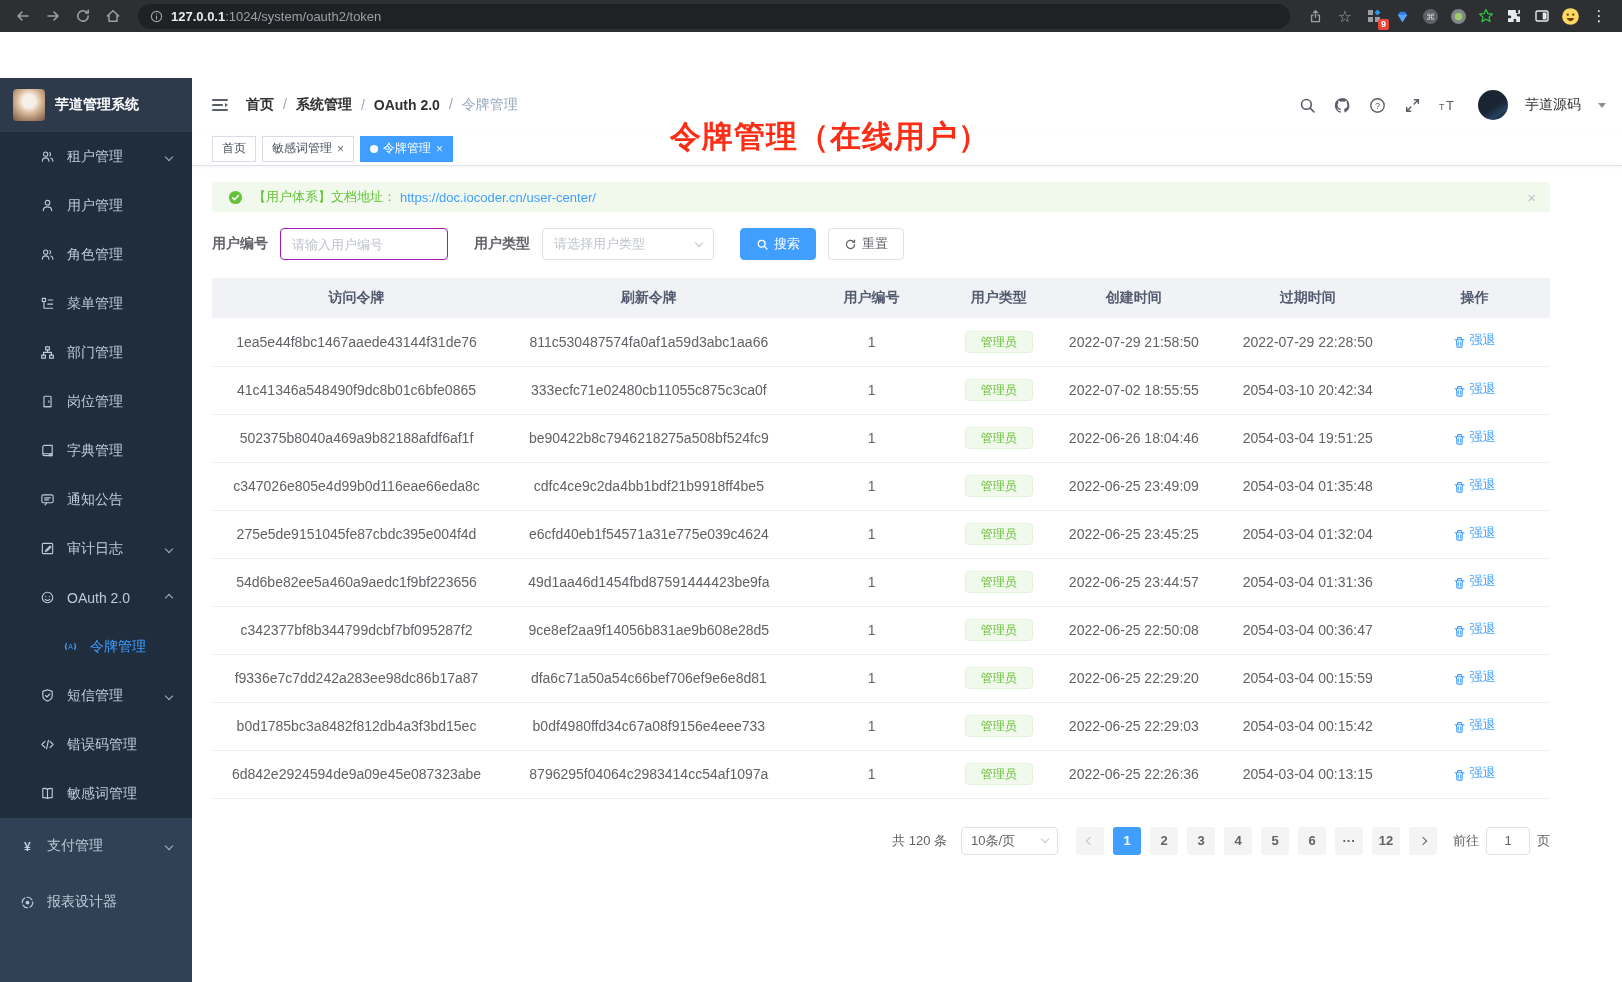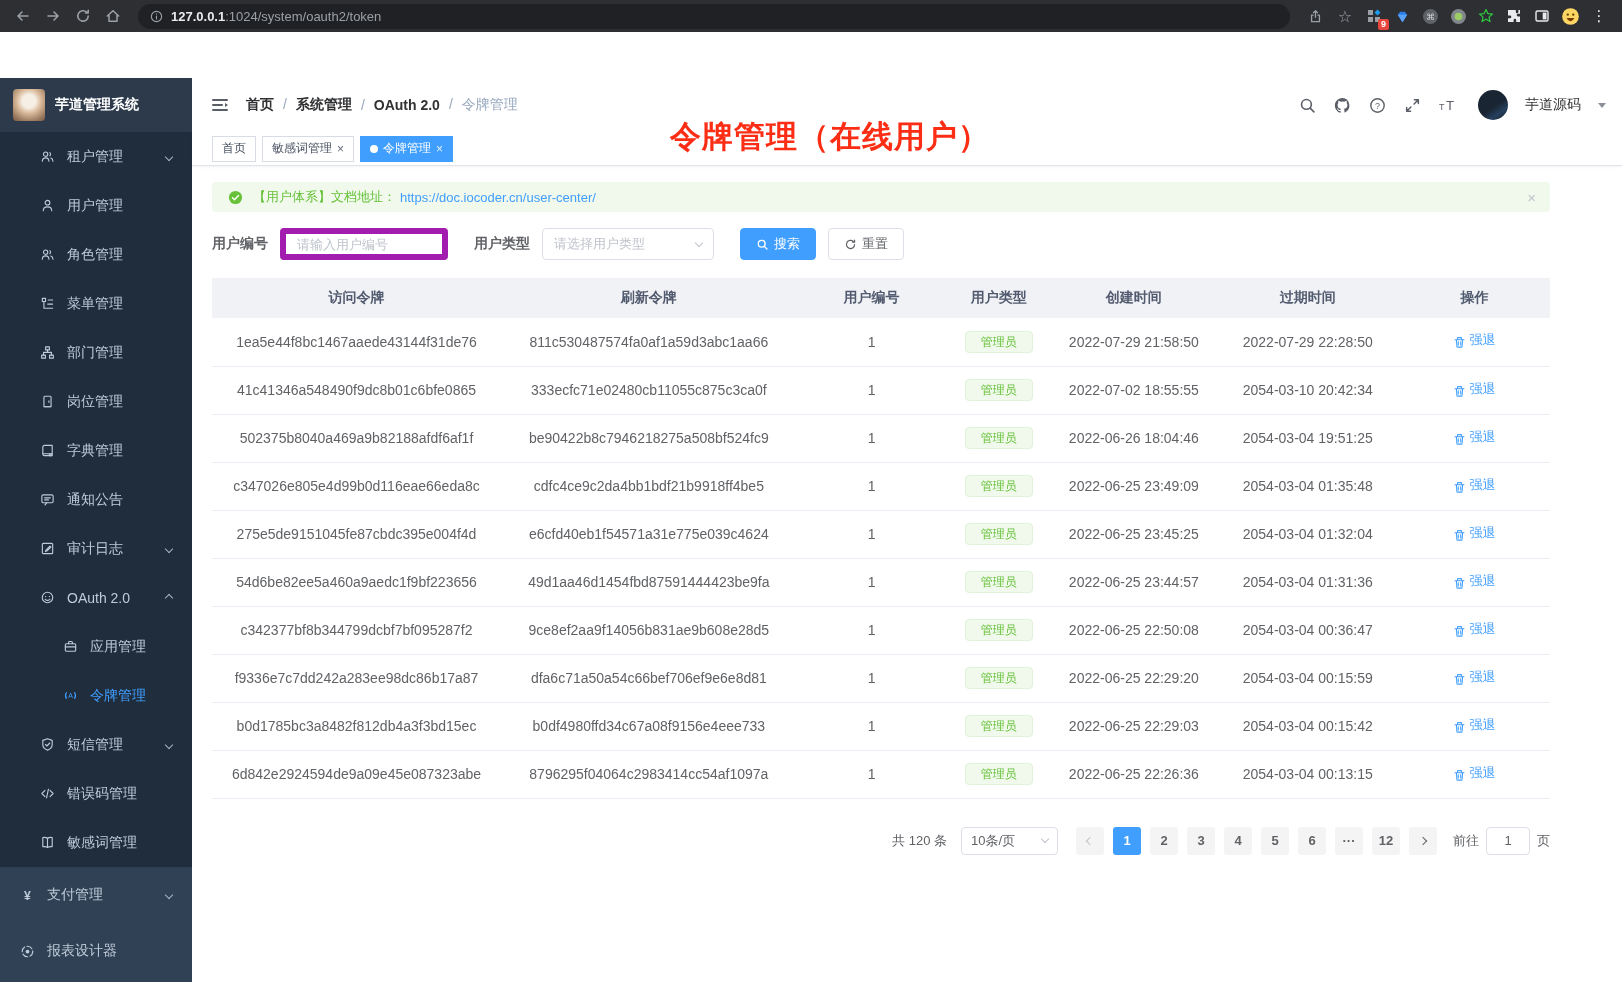--- a/index.html
+++ b/index.html
@@ -64,21 +64,21 @@
 
   
   .content { flex:1; padding:16px 72px 0 20px; position:relative; }
   .alert { background:#f0f9eb; border-radius:4px; height:30px; display:flex; align-items:center; padding:0 16px; font-size:13px; color:#67c23a; position:relative; margin-bottom:16px; }
   .alert-ico { width:15px; height:15px; margin-right:10px; flex:0 0 auto; }
   .alert-link { color:#409eff; text-decoration:none; margin-left:4px; cursor:pointer; }
   .alert-close { position:absolute; right:14px; color:#c0c4cc; font-size:15px; cursor:pointer; }
 
   .filters { display:flex; align-items:center; margin-bottom:18px; }
   .f-label { font-size:14px; font-weight:700; color:#606266; margin-right:12px; }
-  .f-input { width:168px; height:32px; border:6px solid #a21caf; border-radius:4px; padding:0 11px; font-size:13px; color:#606266; outline:none; margin-right:26px; font-family:inherit; }
+  .f-input { width:168px; height:32px; border:1px solid #a21caf; border-radius:4px; padding:0 11px; font-size:13px; color:#606266; outline:none; margin-right:26px; font-family:inherit; }
   .f-input::placeholder { color:#bfc3cc; }
   .f-select { width:172px; height:32px; border:1px solid #dcdfe6; border-radius:4px; padding:0 11px; font-size:13px; color:#bfc3cc; display:flex; align-items:center; justify-content:space-between; margin-right:26px; cursor:pointer; }
   .sel-caret { color:#c0c4cc; margin-top:-3px; }
   .btn { height:32px; border-radius:4px; font-size:13px; display:inline-flex; align-items:center; gap:5px; padding:0 15px; cursor:pointer; border:1px solid #dcdfe6; background:#fff; color:#606266; font-family:Liberation Sans, sans-serif; }
   .btn.primary { background:#409eff; border-color:#409eff; color:#fff; margin-right:12px; }
 
   table.grid { width:100%; border-collapse:collapse; font-size:14px; color:#606266; table-layout:fixed; }
   .grid th { background:#f0f2f5; height:40px; font-weight:600; color:#515a6e; text-align:center; }
   .grid td { height:48px; text-align:center; border-bottom:1px solid #ebeef5; white-space:nowrap; overflow:hidden; }
   .badge { display:inline-block; padding:0 15px; height:22px; line-height:20px; background:#f0f9eb; border:1px solid #e1f3d8; color:#67c23a; border-radius:4px; font-size:12px; }
@@ -313,30 +313,20 @@
               <circle cx="8" cy="8" r="5.6"></circle>
               <circle cx="6" cy="7" r=".7" fill="currentColor" stroke="none"></circle>
               <circle cx="10" cy="7" r=".7" fill="currentColor" stroke="none"></circle>
               <path d="M5.6 9.9c.7.8 1.5 1.2 2.4 1.2s1.7-.4 2.4-1.2"></path>
             </svg>
           </span>
           <span class="mi-label">OAuth 2.0</span>
           <span class="chev mi-chev up"></span>
         </div>
 
-        <div class="menu-item lvl2">
-          <span class="mi-icon">
-            <svg viewBox="0 0 16 16" width="15" height="15" fill="none" stroke="currentColor" stroke-width="1.2" stroke-linecap="round" stroke-linejoin="round">
-              <rect x="2.5" y="5" width="11" height="8" rx="1"></rect>
-              <path d="M6 5V3.6a1 1 0 0 1 1-1h2a1 1 0 0 1 1 1V5M2.5 8.4h11"></path>
-            </svg>
-          </span>
-          <span class="mi-label">应用管理</span>
-
-        </div>
 
         <div class="menu-item active lvl2">
           <span class="mi-icon">
             <svg viewBox="0 0 16 16" width="15" height="15" fill="none" stroke="currentColor" stroke-width="1.2" stroke-linecap="round" stroke-linejoin="round">
               <path d="M3.6 4.8a6.2 6.2 0 0 0 0 6.4M12.4 4.8a6.2 6.2 0 0 1 0 6.4"></path>
               <text x="8" y="10.8" text-anchor="middle" font-size="7.5" fill="currentColor" stroke="none">A</text>
             </svg>
           </span>
           <span class="mi-label">令牌管理</span>
 

